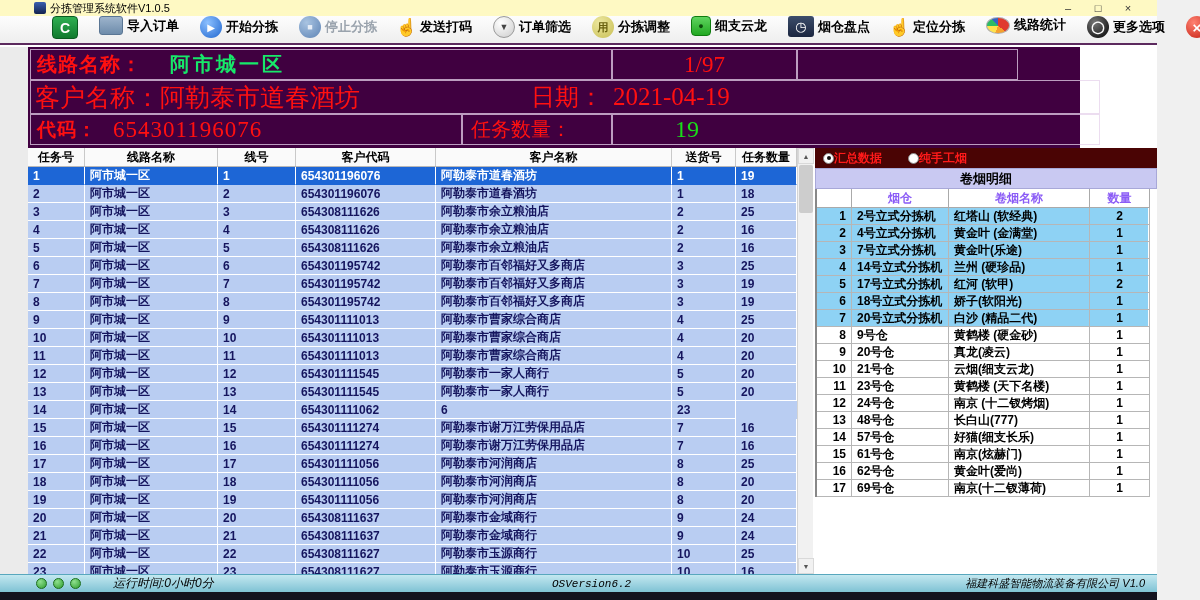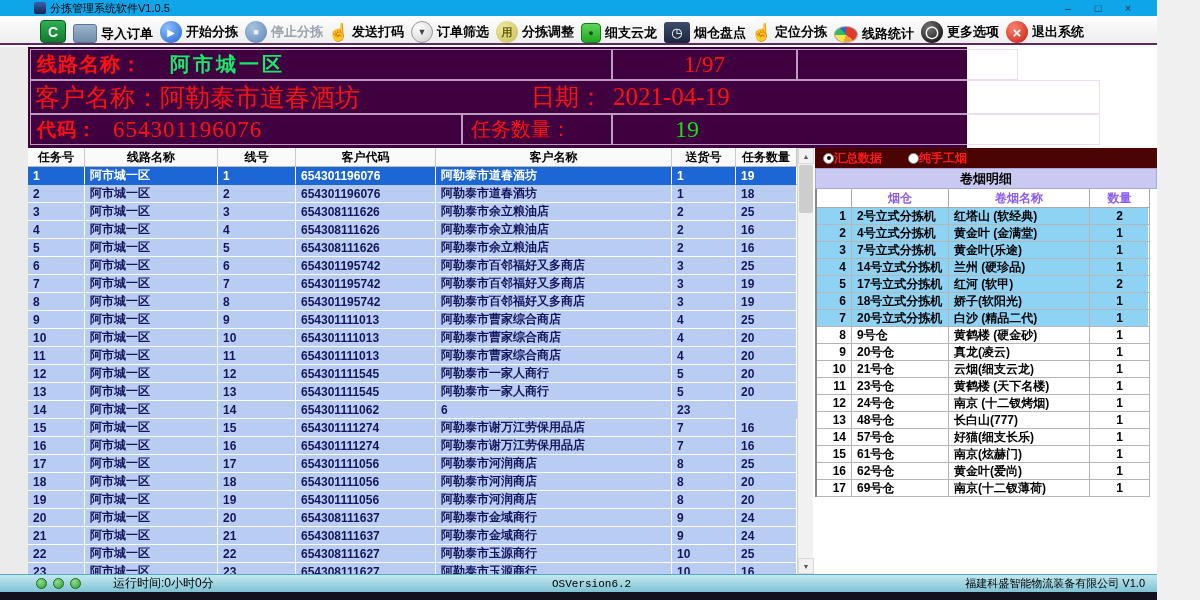--- a/index.html
+++ b/index.html
@@ -1,28 +1,28 @@
 <!DOCTYPE html>
 <html><head>
 <meta charset="utf-8">
 <style>
   * { margin:0; padding:0; box-sizing:border-box; }
   html,body { width:1200px; height:600px; background:#f0f0f0; font-family:"Liberation Sans", sans-serif; overflow:hidden; }
   .stage { position:relative; width:1200px; height:600px; background:#f0f0f0; }
   .app { position:absolute; left:0; top:0; width:1157px; height:600px; background:#fff; }
 
   
-  .titlebar { position:absolute; left:0; top:0; width:1157px; height:16px; background:#0ea5e9; display:flex; align-items:center; }
+  .titlebar { position:absolute; left:0; top:0; width:1157px; height:16px; background:#fef9c3; display:flex; align-items:center; }
   .title-icon { position:absolute; left:34px; top:2px; width:12px; height:12px; background:linear-gradient(#3a5fb0,#14244f); border-radius:2px; }
   .title-text { position:absolute; left:50px; top:1px; font-size:11px; color:#000; }
   .win-controls { position:absolute; right:14px; top:0; height:16px; display:flex; }
   .win-btn { width:30px; height:16px; display:flex; align-items:center; justify-content:center; font-size:11px; color:#333; cursor:default; }
 
   
-  .toolbar { position:absolute; left:0; top:16px; width:1157px; height:29px; background:linear-gradient(#fdfdfd,#eeeeee); border-bottom:2px solid #5c2a5e; display:flex; align-items:flex-end; padding-left:40px; gap:7px; }
+  .toolbar { position:absolute; left:0; top:16px; width:1157px; height:29px; background:linear-gradient(#fdfdfd,#eeeeee); border-bottom:2px solid #5c2a5e; display:flex; align-items:flex-start; padding-left:52px; gap:21px; }
   .tool-item { display:flex; align-items:center; gap:4px; flex:none; }
   .tool-label { font-size:13px; font-weight:bold; color:#000; white-space:nowrap; }
   .tool-label.disabled { color:#9aa3ad; }
   .ic { display:inline-flex; align-items:center; justify-content:center; width:22px; height:22px; border-radius:50%; flex:none; font-size:11px; }
   .app-logo-icon { width:26px; height:23px; border-radius:4px; background:linear-gradient(#2faf52,#117a2e); border:1px solid #0a5c20; color:#fff; font-weight:bold; }
   .app-logo-icon::before { content:"C"; font-size:14px; }
   .import-orders-icon { width:24px; height:19px; border-radius:3px; background:linear-gradient(#9db4cc,#6e8cab); border:1px solid #5a7694; }
   .start-sorting-icon { background:radial-gradient(circle at 35% 30%,#8cc0ff,#1f66cf); color:#fff; }
   .start-sorting-icon::before { content:"▶"; font-size:10px; }
   .stop-sorting-icon { background:radial-gradient(circle at 35% 30%,#a9c4e2,#5d83b4); color:#e7eef7; }
@@ -38,21 +38,21 @@
   .warehouse-check-icon { width:26px; height:21px; border-radius:3px; background:linear-gradient(#3c4d6b,#1b2640); color:#fff; }
   .warehouse-check-icon::before { content:"◷"; font-size:13px; }
   .route-stats-icon { width:24px; height:17px; border-radius:50%; background:conic-gradient(#e03a2f 0 130deg,#f6a12d 130deg 200deg,#ffe34d 200deg 265deg,#2dbb66 265deg 315deg,#3566c4 315deg 360deg); border:1px solid #b0b0b0; }
   .more-options-icon { background:radial-gradient(circle at 35% 30%,#777,#000); color:#fff; }
   .more-options-icon::before { content:"◯"; font-size:12px; font-weight:bold; }
   .exit-system-icon { background:radial-gradient(circle at 35% 30%,#ff8272,#c31d0f); color:#fff; font-weight:bold; }
   .exit-system-icon::before { content:"×"; font-size:15px; }
   .window-logo-icon { position:absolute; right:11px; top:19px; width:15px; height:21px; background:linear-gradient(155deg,#2b53b5 47%,#e8e8e8 47%, #e8e8e8 53%, #cc2f2a 53%); }
 
   
-  .purple-header { position:absolute; left:0; top:47px; width:967px; height:101px; background:#400040; }
+  .purple-header { position:absolute; left:0; top:47px; width:1080px; height:101px; background:#400040; }
   .ph-cell { position:absolute; border:1px solid rgba(230,210,235,0.75); display:flex; align-items:center; }
   .ph-r1c1 { left:30px; top:2px; width:582px; height:31px; }
   .ph-r1c2 { left:612px; top:2px; width:185px; height:31px; justify-content:center; }
   .ph-r1c3 { left:797px; top:2px; width:221px; height:31px; }
   .ph-r2   { left:30px; top:33px; width:1070px; height:34px; }
   .ph-r3c1 { left:30px; top:67px; width:432px; height:31px; }
   .ph-r3c2 { left:462px; top:67px; width:150px; height:31px; }
   .ph-r3c3 { left:612px; top:67px; width:488px; height:31px; }
   .red { color:#ff1010; } .green { color:#17e86a; }
   .lbl1 { font-size:20px; font-weight:bold; padding-left:6px; letter-spacing:1px; }
@@ -93,21 +93,21 @@
   .rt-body { position:absolute; left:815px; top:208px; width:333px; height:289px; background:#fff; border-left:2px solid #888; }
   .rrow { display:grid; grid-template-columns:35px 97px 141px 60px; height:17px; background:#fff; }
   .rrow.hl { background:#8ed2f4; }
   .rrow .rcell { font-size:12px; font-weight:bold; color:#000; display:flex; align-items:center; border-right:1px solid #b6b6b6; border-bottom:1px solid #b6b6b6; overflow:hidden; white-space:nowrap; }
   .rcell.num { justify-content:flex-end; padding-right:5px; }
   .rcell.bin, .rcell.name { padding-left:5px; }
   .rcell.qty { justify-content:center; }
   .right-fill { position:absolute; left:815px; top:497px; width:342px; height:77px; background:#fff; }
 
   
-  .statusbar { position:absolute; left:0; top:574px; width:1157px; height:18px; background:linear-gradient(#c3e8f0,#7fc2d4); border-top:1px solid #58a7bd; display:flex; align-items:center; }
+  .statusbar { position:absolute; left:0; top:574px; width:1157px; height:18px; background:linear-gradient(#c3e8f0,#7fc2d4); border-top:1px solid #58a7bd; display:flex; align-items:center;font-style:italic; }
   .status-dots { position:absolute; left:36px; display:flex; gap:6px; }
   .dot { width:11px; height:11px; border-radius:50%; background:radial-gradient(circle at 35% 30%,#8fe08f,#2f9e2f); border:1px solid #1c6e1c; }
   .status-runtime { position:absolute; left:113px; font-size:12px; color:#000; }
   .status-os { position:absolute; left:552px; font-size:11px; color:#000; font-family:"Liberation Mono", monospace; }
   .status-company { position:absolute; right:12px; font-size:11px; color:#000; }
   .bottom-strip { position:absolute; left:0; top:592px; width:1157px; height:8px; background:#12121e; }
 </style>
 </head>
 <body>
 

